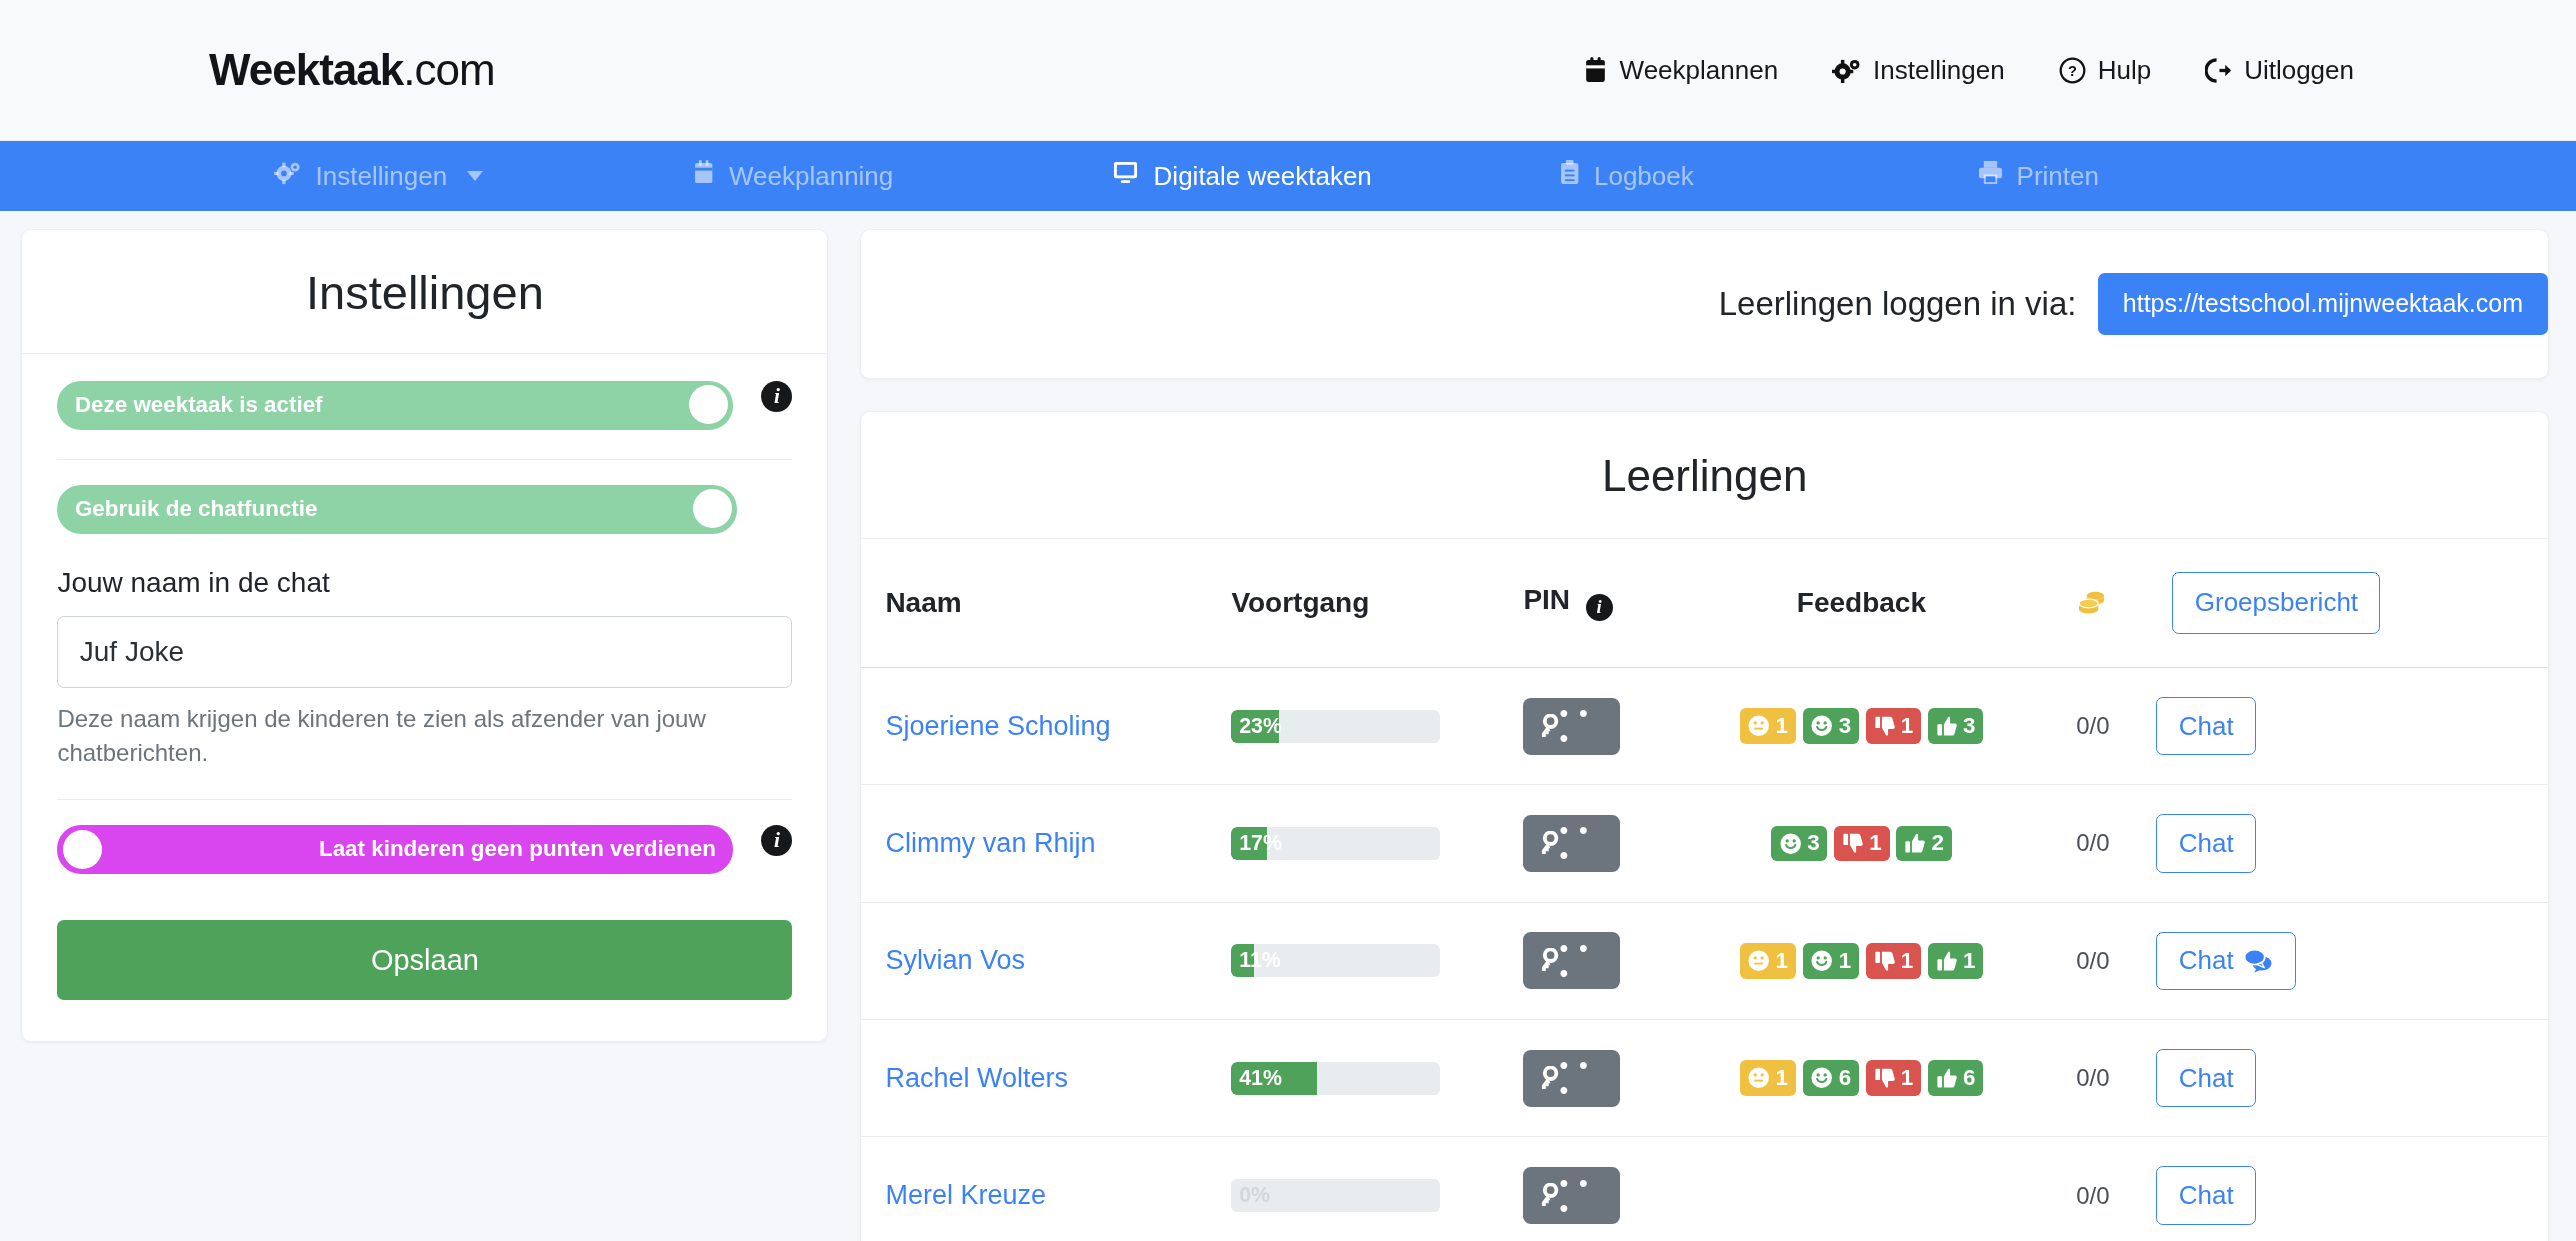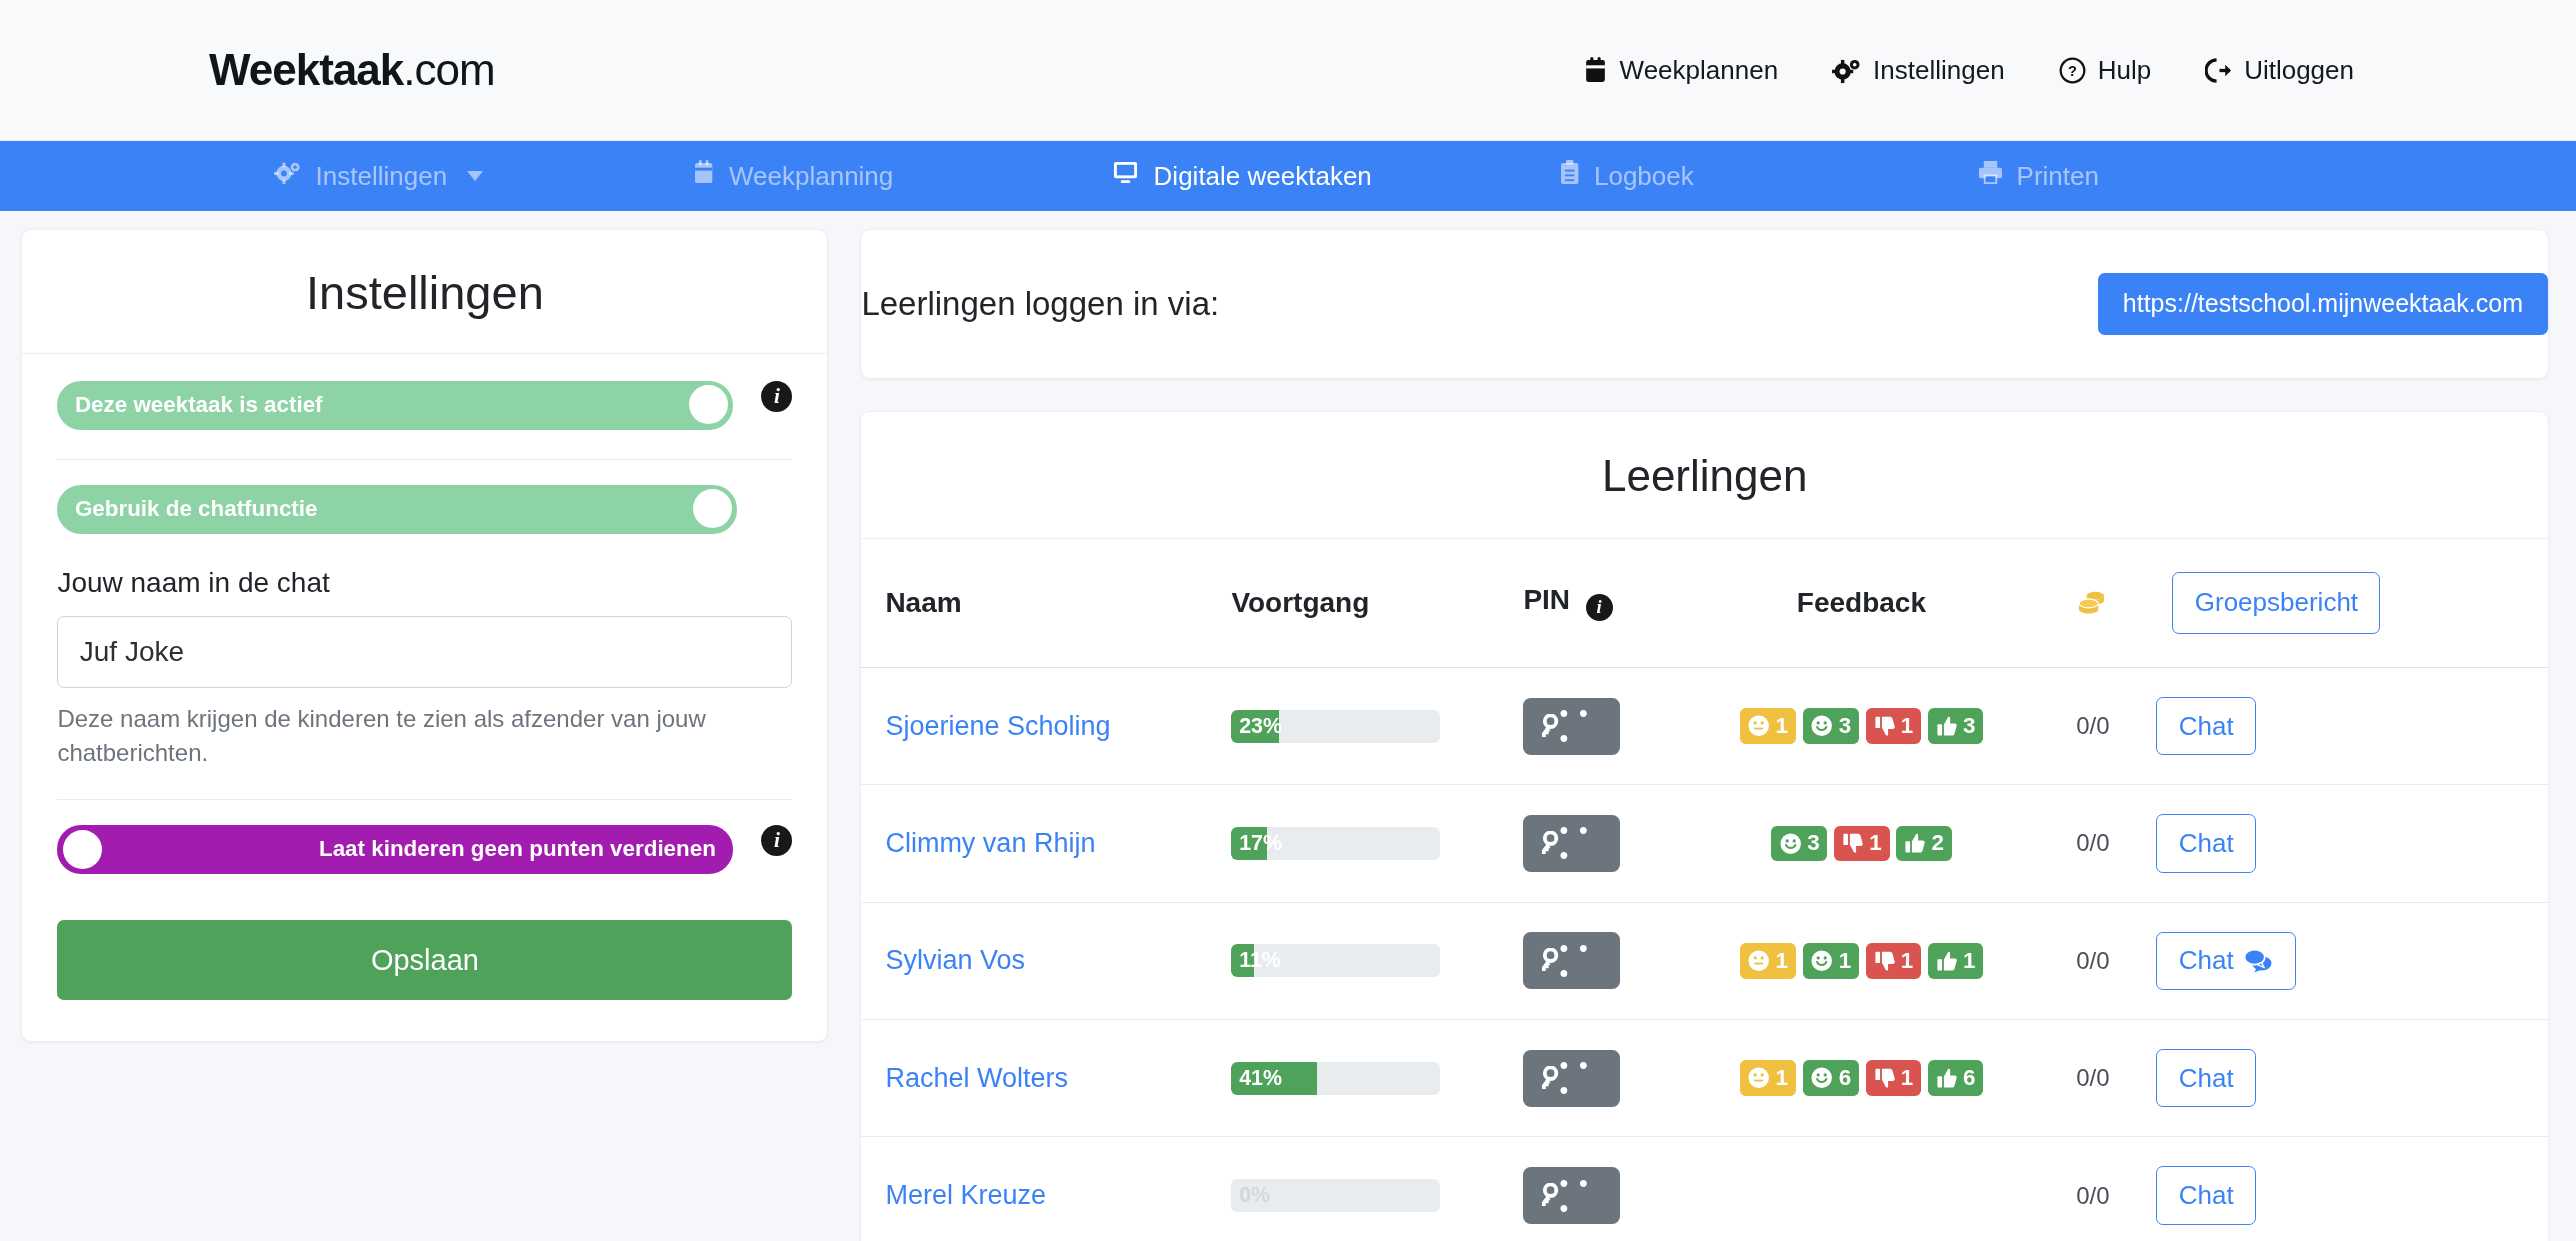--- a/index.html
+++ b/index.html
@@ -96,21 +96,21 @@
   }
   .toggle {
     position: relative;
     flex: 1 1 auto;
     height: 49px;
     border-radius: 24px;
     display: flex; align-items: center;
     cursor: pointer;
   }
   .toggle.on { background: #8ed3a6; justify-content: flex-start; }
-  .toggle.off { background: #a21caf; justify-content: flex-end; }
+  .toggle.off { background: #d946ef; justify-content: flex-end; }
   .toggle .lbl {
     color: #fff; font-weight: 700; font-size: 22.4px;
     padding: 0 17.5px;
     white-space: nowrap;
   }
   .toggle .knob {
     position: absolute; top: 4.9px;
     width: 39px; height: 39px; border-radius: 50%;
     background: #fff;
   }
@@ -147,21 +147,21 @@
     color: #fff; font-size: 29px;
     font-family: "Liberation Sans", sans-serif;
     cursor: pointer;
     margin-top: 33px;
   }
 
   
   .right { flex: 1 1 auto; min-width: 0; }
   .login-card {
     padding: 43px 0;
-    display: flex; align-items: center; justify-content: space-between;
+    display: flex; align-items: center; justify-content: flex-end;
     gap: 21.4px;
     margin-bottom: 32px;
   }
   .login-card .t { font-size: 33px; color: #212529; }
   .url-pill {
     background: #3b82f6; color: #fff;
     font-size: 25px;
     padding: 16.6px 25px; border-radius: 6.8px;
     cursor: pointer;
   }

